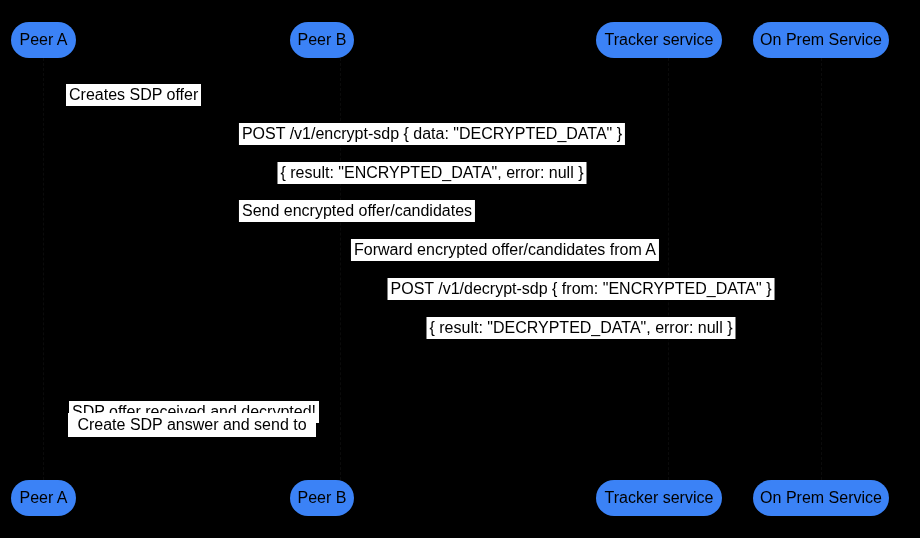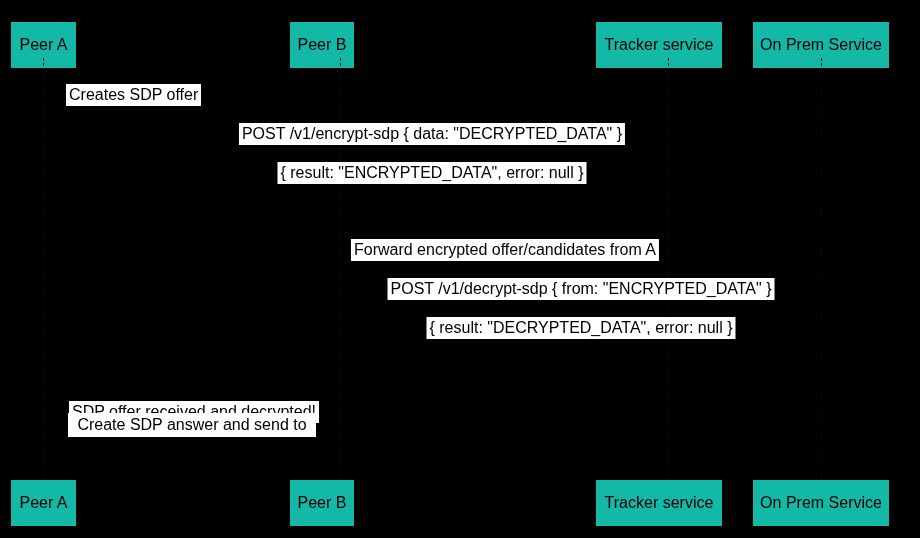--- a/index.html
+++ b/index.html
@@ -11,29 +11,30 @@
     position: relative;
     width: 920px;
     height: 538px;
     background: #000000;
     overflow: hidden;
     font-family: "Liberation Sans", sans-serif;
     color: #000000;
   }
   .actor {
     position: absolute;
-    background: #14b8a6;
+    background: #3b82f6;
     color: #000000;
     font-size: 16px;
     display: flex;
     align-items: center;
     justify-content: center;
     white-space: nowrap;
-    height: 46px;
+    height: 36px;
     box-sizing: border-box;
+    border-radius: 18px;
   }
   .lifeline {
     position: absolute;
     top: 58px;
     height: 422px;
     width: 0;
     border-left: 1px dashed #0b0b0b; 
   }
   .msg {
     position: absolute;
@@ -84,20 +85,21 @@
   <div class="lifeline life-b"></div>
   <div class="lifeline life-t"></div>
   <div class="lifeline life-o"></div>
 
   <div class="msg" style="left:66px; top:84px;">Creates SDP offer</div>
 
   <div class="msg centered" style="left:432px; top:123px;">POST /v1/encrypt-sdp { data: "DECRYPTED_DATA" }</div>
 
   <div class="msg centered" style="left:432px; top:162px;">{ result: "ENCRYPTED_DATA", error: null }</div>
 
+  <div class="msg centered" style="left:357px; top:200px;">Send encrypted offer/candidates</div>
 
   <div class="msg centered" style="left:505px; top:239px;">Forward encrypted offer/candidates from A</div>
 
   <div class="msg centered" style="left:581px; top:278px;">POST /v1/decrypt-sdp { from: "ENCRYPTED_DATA" }</div>
 
   <div class="msg centered" style="left:581px; top:317px;">{ result: "DECRYPTED_DATA", error: null }</div>
 
   <div class="msg centered" style="left:194px; top:365px;margin-top:36px;">SDP offer received and decrypted!</div>
 
   <div class="note" style="left:68px; top:413px; width:248px; height:24px;">

